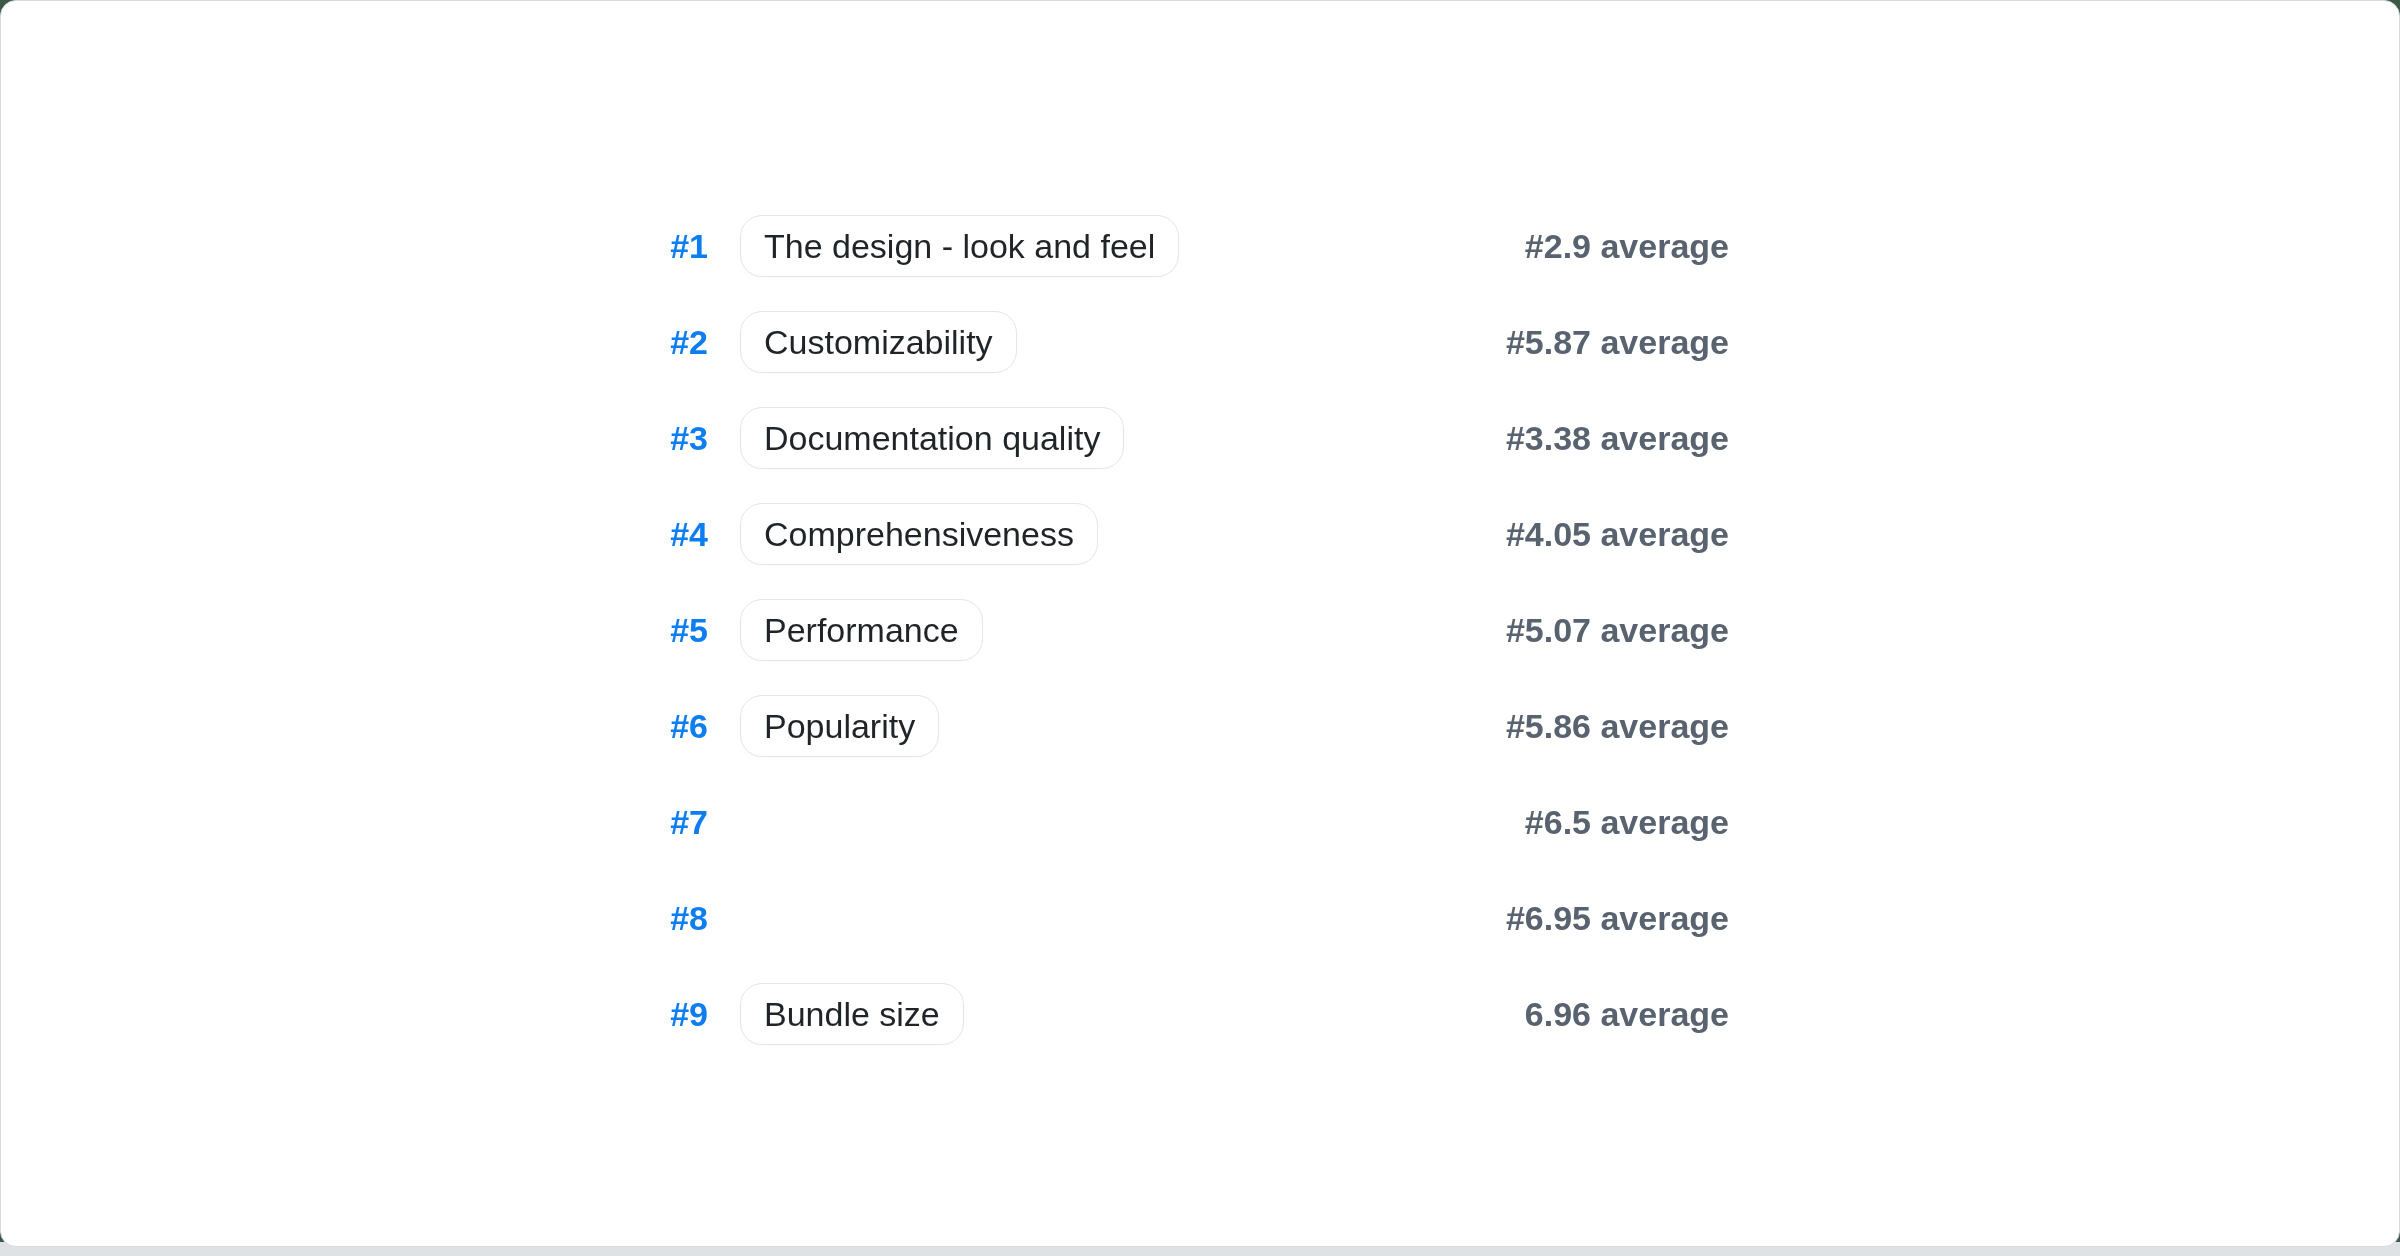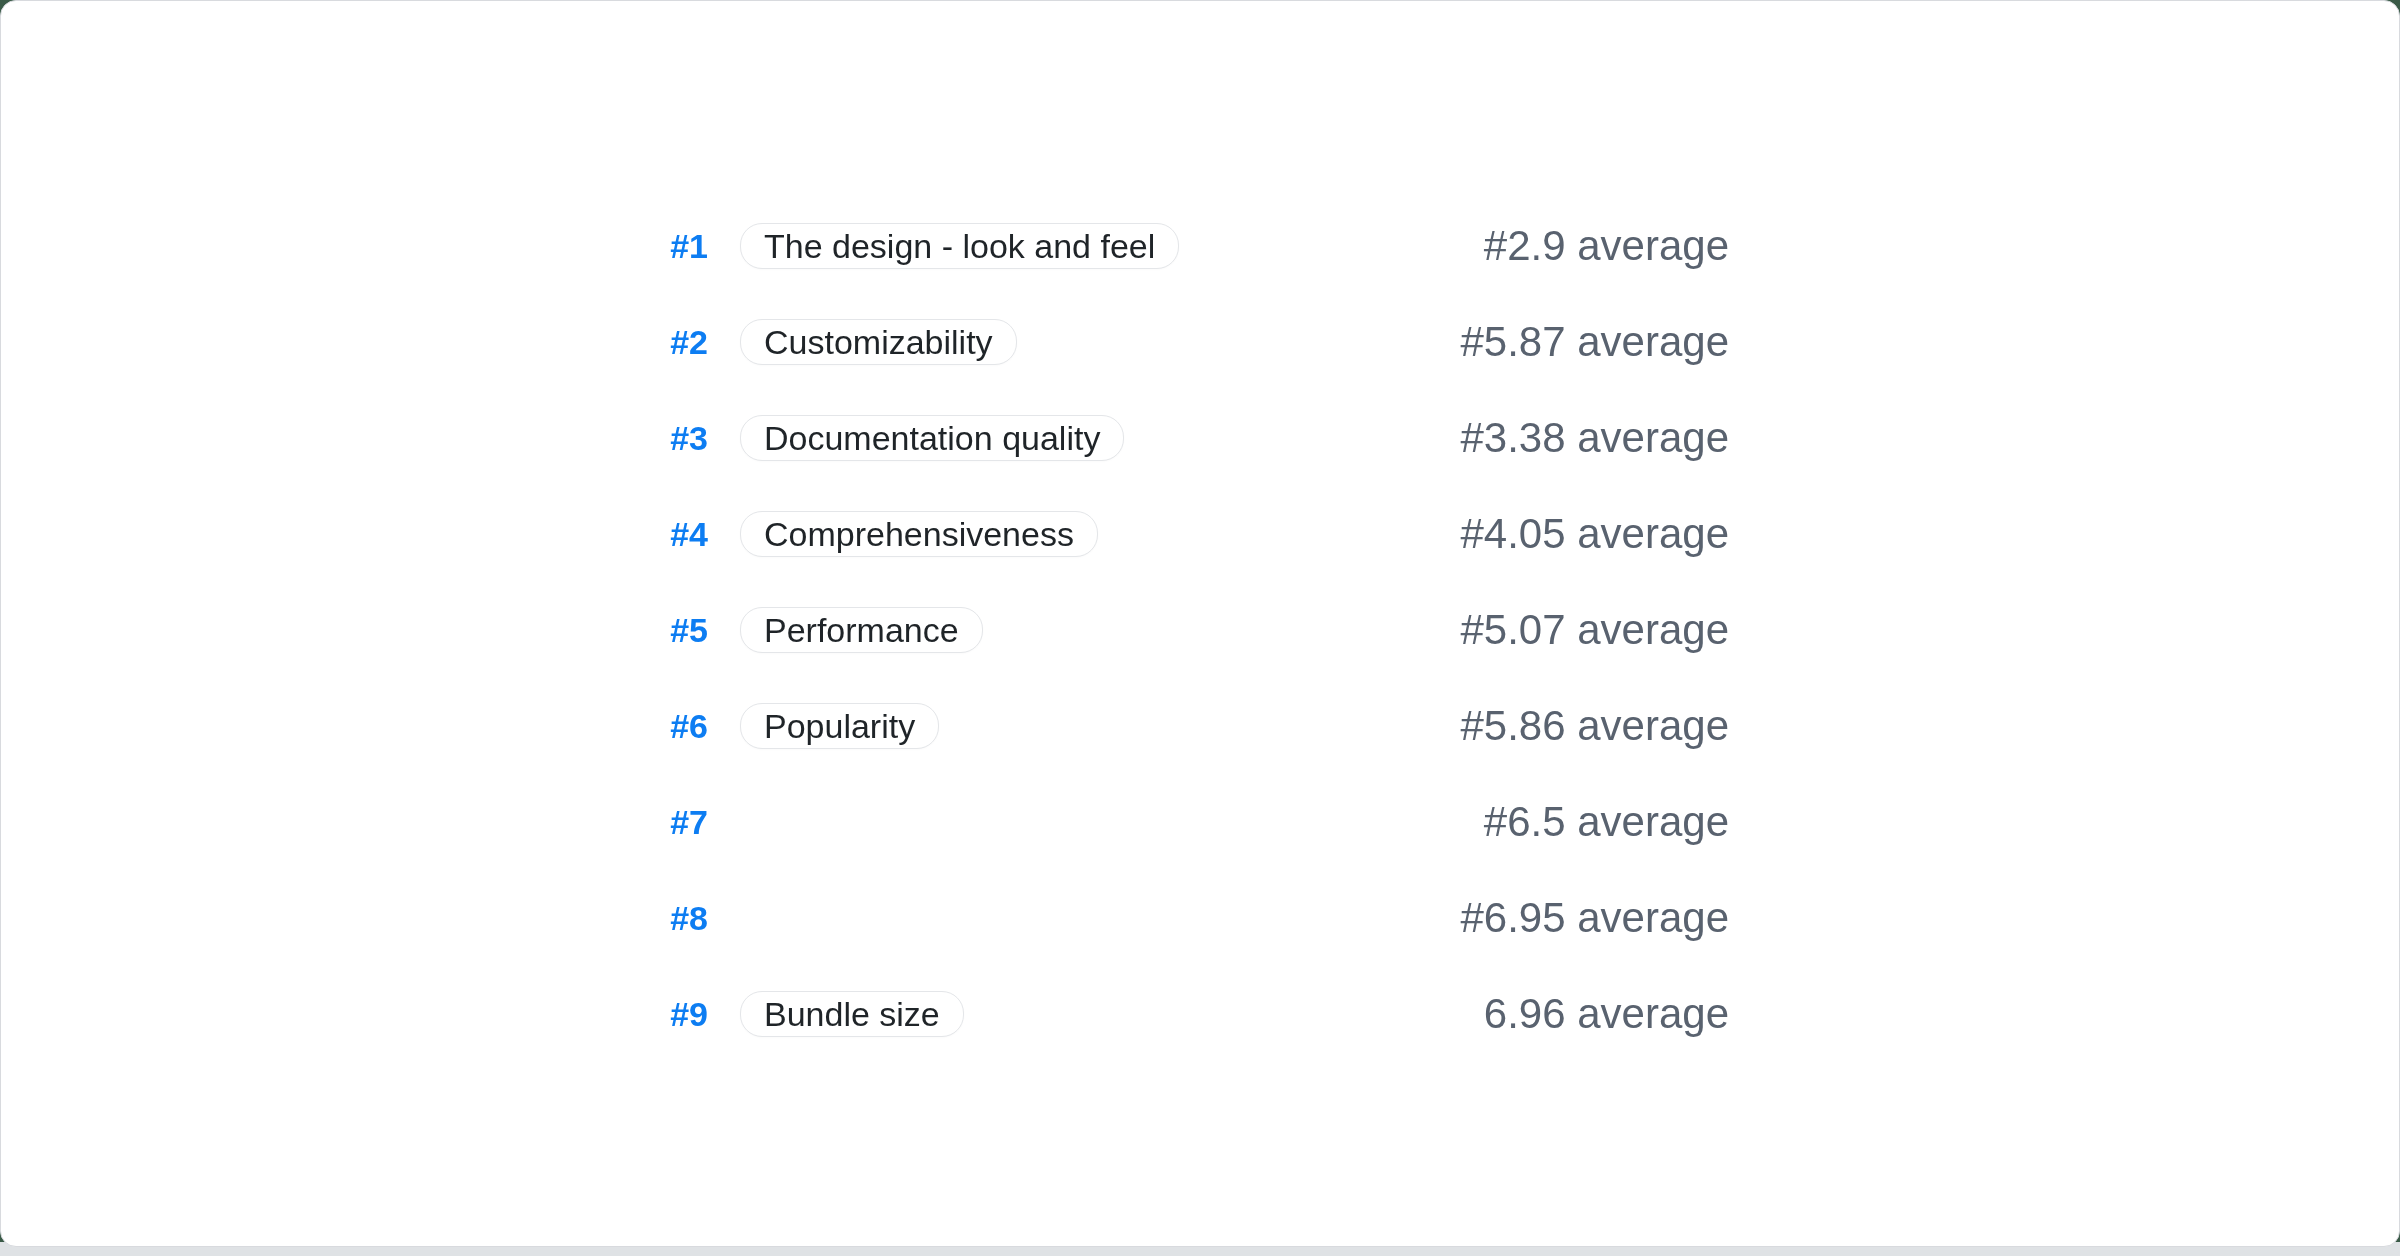--- a/index.html
+++ b/index.html
@@ -38,38 +38,39 @@
     width: 72px;
     flex: 0 0 72px;
     text-align: right;
     font-size: 34px;
     font-weight: 700;
     color: #0d7df2;
   }
   .option-card {
     display: inline-flex;
     align-items: center;
-    height: 46px;
+    height: 62px;
     margin-left: 32px;
     padding: 16px 23px;
     background: #ffffff;
     border: 1.5px solid #e4e6e9;
     border-radius: 22px;
     font-size: 34px;
     color: #1f2428;
     box-shadow: 0 1px 2px rgba(0,0,0,0.02);
     cursor: grab;
     white-space: nowrap;
   }
   .average {
     margin-left: auto;
     text-align: center;
-    font-size: 42px;
+    font-size: 34px;
     color: #59626f;
     white-space: nowrap;
+    font-weight: bold;
   }
 </style>
 </head>
 <body>
 
 <div class="shadow-strip"></div>
 
 <div class="card">
   <div class="ranking-list">
 

